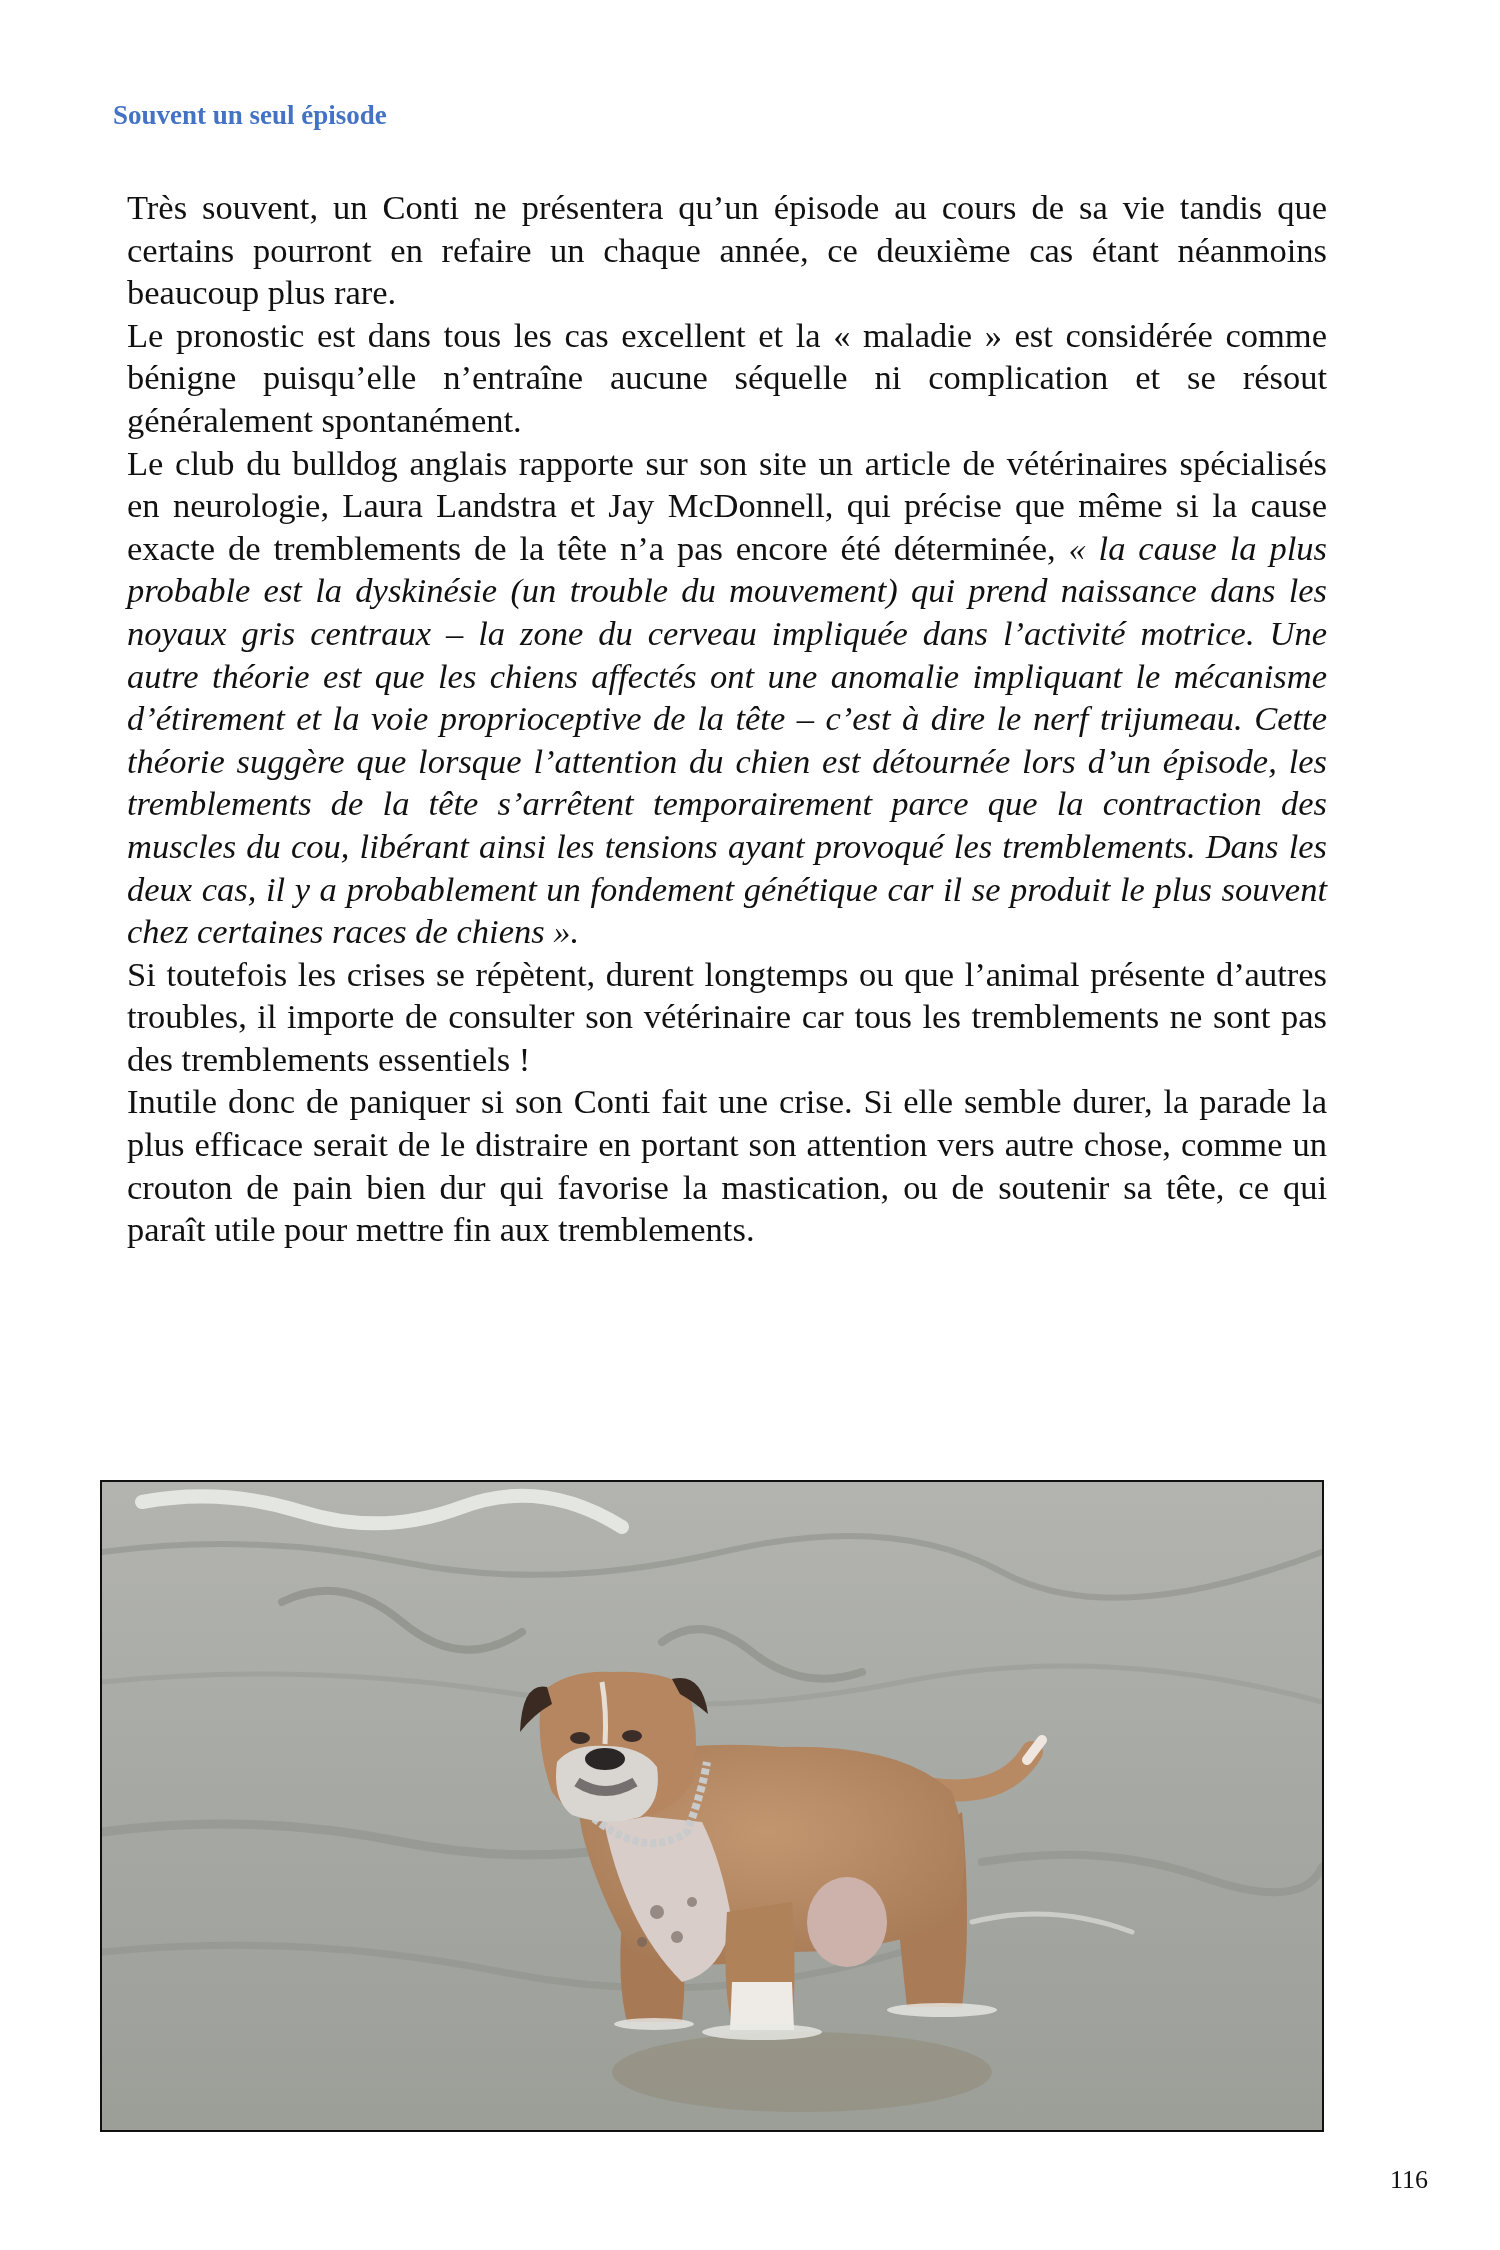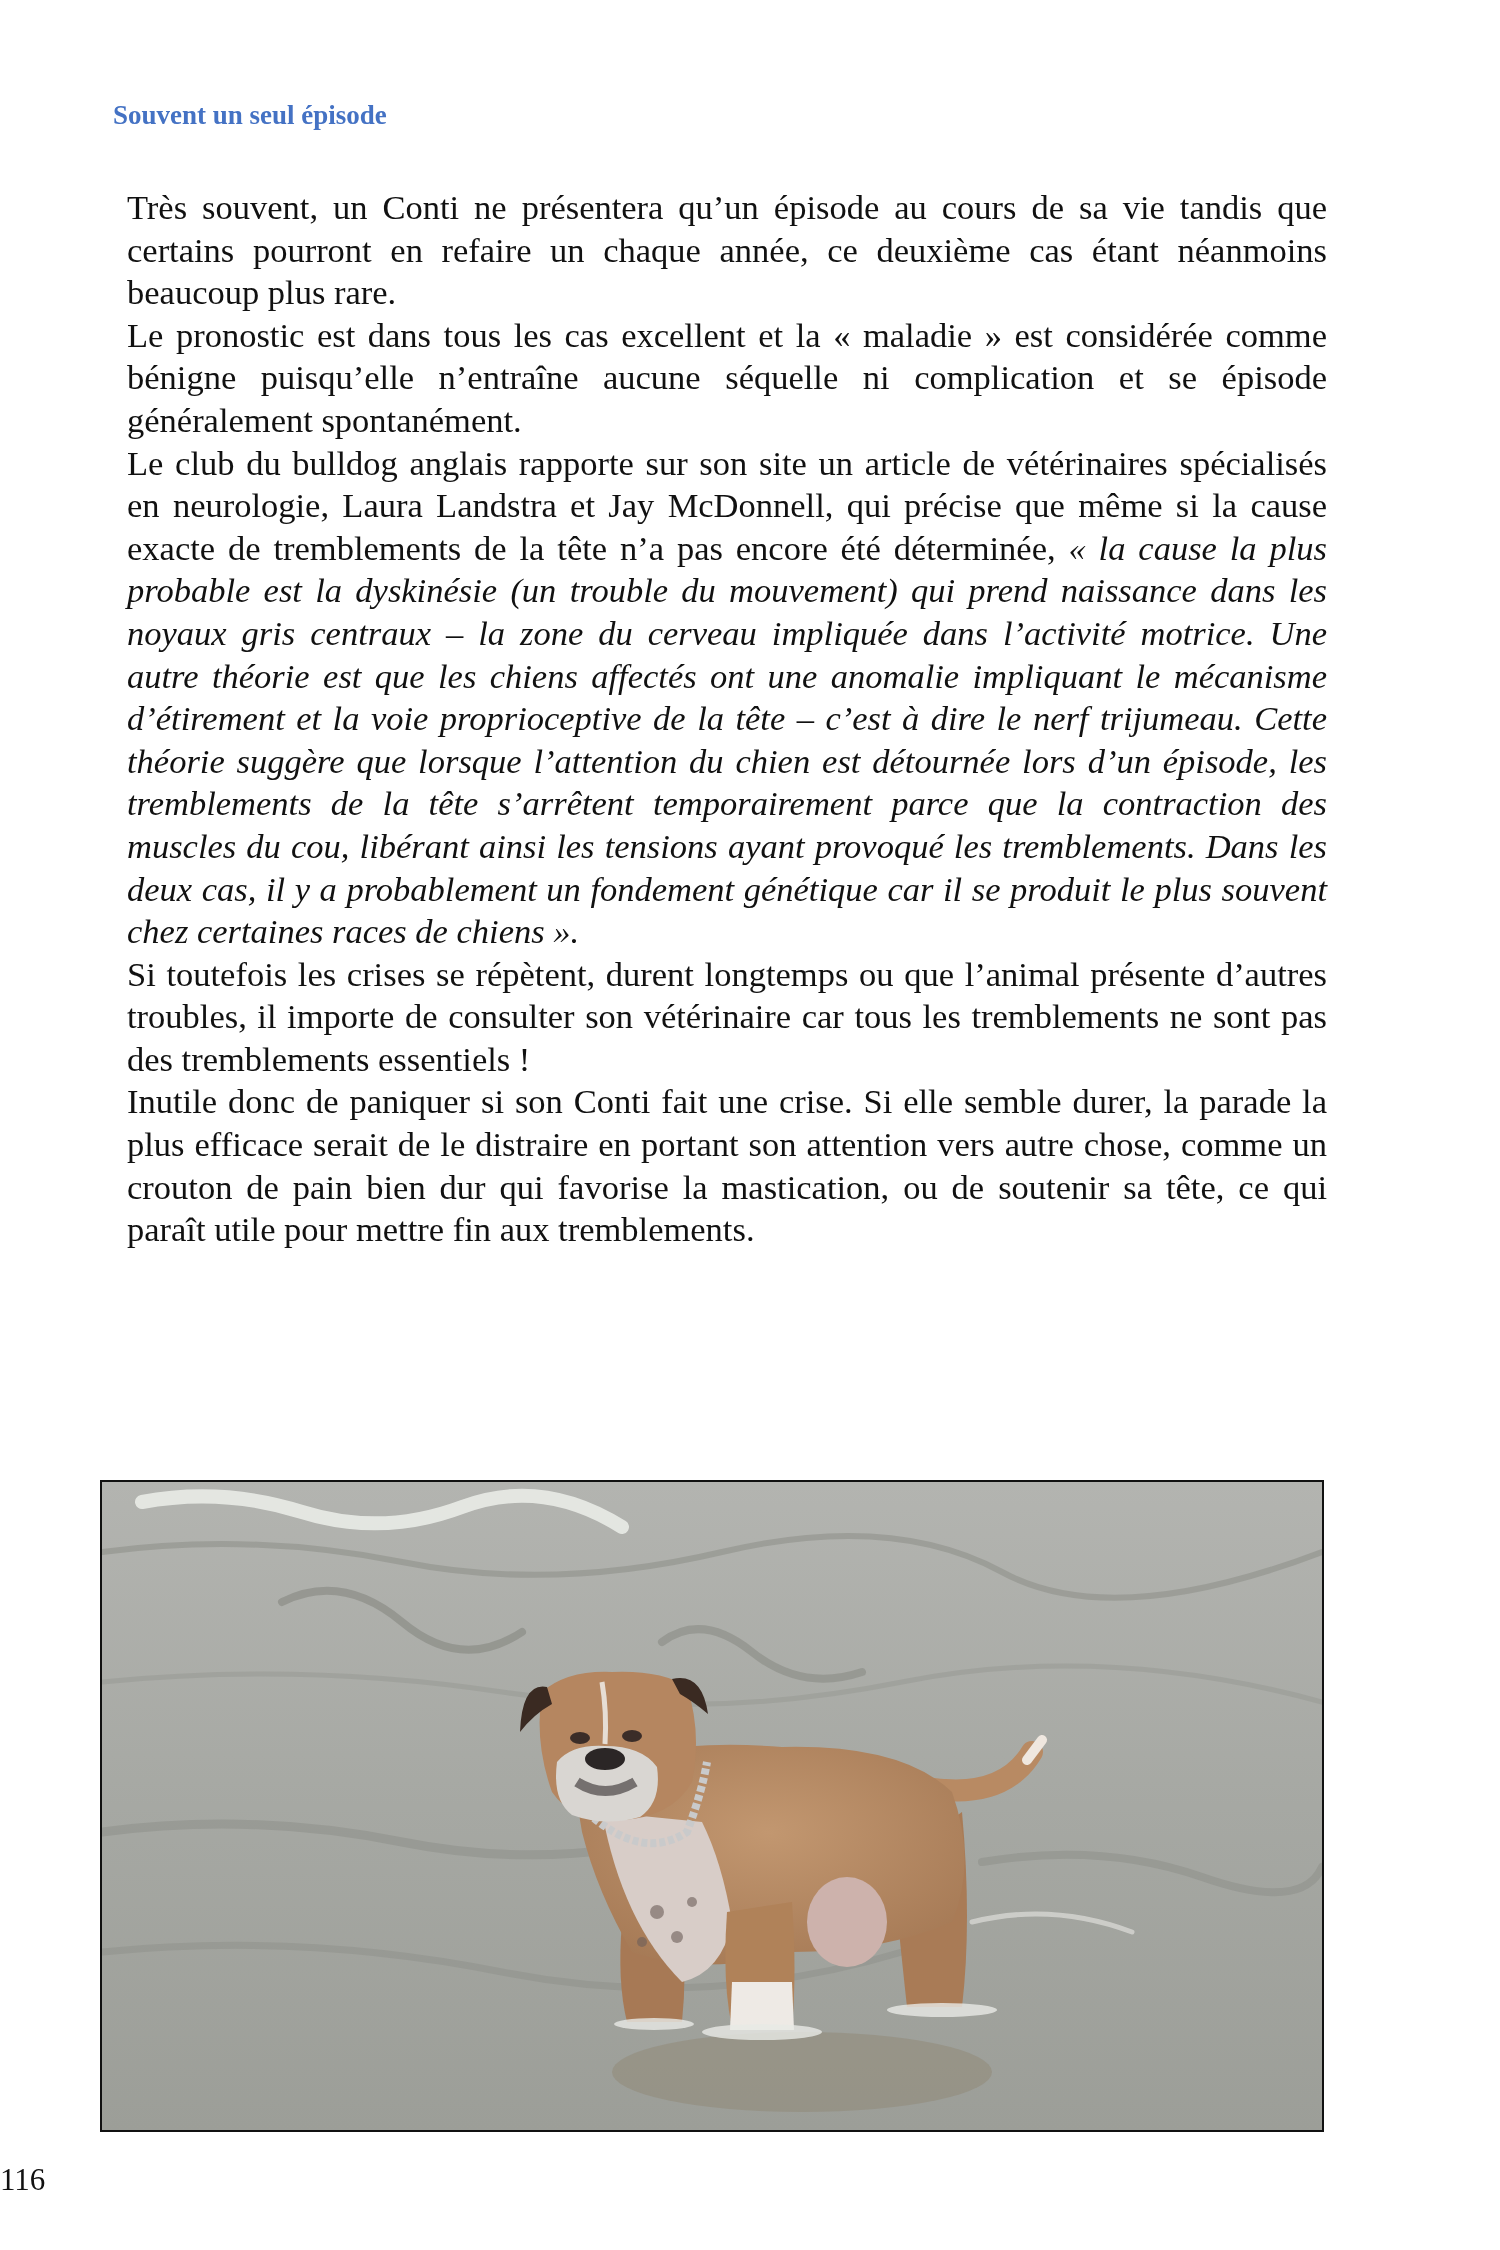--- a/index.html
+++ b/index.html
@@ -16,33 +16,33 @@
     color: #111; text-align: justify; margin: 14px;
   }
   .body-text p { margin: 0; }
   .body-text .q { font-style: italic; }
   .photo {
     position: absolute; left: 100px; top: 1480px; width: 1220px; height: 648px;
     border: 2px solid #111; overflow: hidden; background: #a9aaa5;
   }
   .photo svg { display: block; width: 100%; height: 100%; }
   .page-number {
-    position: absolute; left: 0; width: 1428px; top: 2160px; text-align: left;
-    font-family: "Liberation Serif", serif; font-size: 31px; line-height: 40px; color: #111;
+    position: absolute; left: 0; width: 1428px; top: 2160px; text-align: right;
+    font-family: "Liberation Serif", serif; font-size: 26px; line-height: 40px; color: #111;
   }
 </style>
 </head>
 <body>
 
 <div class="page">
   <h2 class="heading">Souvent un seul épisode</h2>
 
   <div class="body-text" id="body-text">
       <p><span>Très souvent, un Conti ne présentera qu’un épisode au cours de sa vie tandis que certains pourront en refaire un chaque année, ce deuxième cas étant néanmoins beaucoup plus rare.</span></p>
-      <p><span>Le pronostic est dans tous les cas excellent et la « maladie » est considérée comme bénigne puisqu’elle n’entraîne aucune séquelle ni complication et se épisode généralement spontanément.</span></p>
+      <p><span>Le pronostic est dans tous les cas excellent et la « maladie » est considérée comme bénigne puisqu’elle n’entraîne aucune séquelle ni complication et se résout généralement spontanément.</span></p>
       <p><span>Le club du bulldog anglais rapporte sur son site un article de vétérinaires spécialisés en neurologie, Laura Landstra et Jay McDonnell, qui précise que même si la cause exacte de tremblements de la tête n’a pas encore été déterminée, </span><span class="q">« la cause la plus probable est la dyskinésie (un trouble du mouvement) qui prend naissance dans les noyaux gris centraux – la zone du cerveau impliquée dans l’activité motrice. Une autre théorie est que les chiens affectés ont une anomalie impliquant le mécanisme d’étirement et la voie proprioceptive de la tête – c’est à dire le nerf trijumeau. Cette théorie suggère que lorsque l’attention du chien est détournée lors d’un épisode, les tremblements de la tête s’arrêtent temporairement parce que la contraction des muscles du cou, libérant ainsi les tensions ayant provoqué les tremblements. Dans les deux cas, il y a probablement un fondement génétique car il se produit le plus souvent chez certaines races de chiens ».</span></p>
       <p><span>Si toutefois les crises se répètent, durent longtemps ou que l’animal présente d’autres troubles, il importe de consulter son vétérinaire car tous les tremblements ne sont pas des tremblements essentiels !</span></p>
       <p><span>Inutile donc de paniquer si son Conti fait une crise. Si elle semble durer, la parade la plus efficace serait de le distraire en portant son attention vers autre chose, comme un crouton de pain bien dur qui favorise la mastication, ou de soutenir sa tête, ce qui paraît utile pour mettre fin aux tremblements.</span></p>
     </div>
 
   <div class="photo">
     <svg viewBox="0 0 1220 648" preserveAspectRatio="none">
       <defs>
         <linearGradient id="sea" x1="0" y1="0" x2="0" y2="1">
           <stop offset="0" stop-color="#b3b4b0"></stop>

